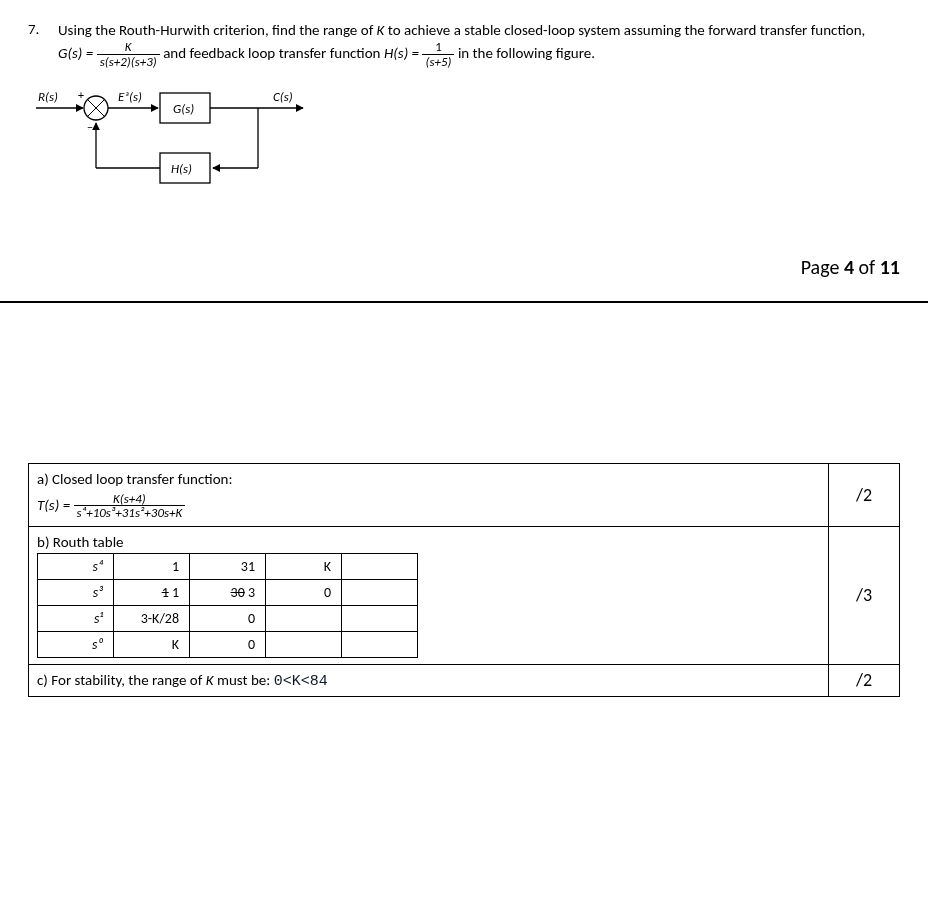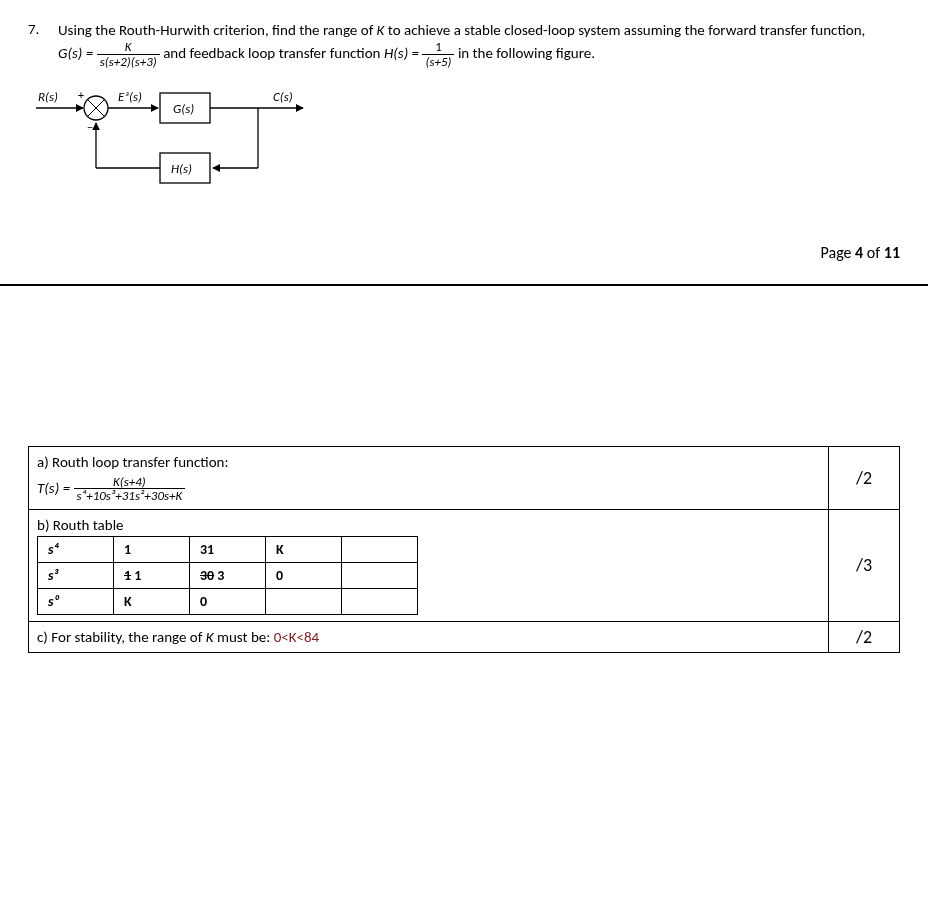--- a/index.html
+++ b/index.html
@@ -14,32 +14,32 @@
   }
   .question-row { display: flex; gap: 8px; }
   .qnum { width: 22px; flex: 0 0 22px; }
   .qtext { flex: 1; line-height: 1.35; }
   .frac { display: inline-block; vertical-align: middle; text-align: center; font-size: 13px; line-height: 1.05; }
   .frac .num { display: block; border-bottom: 1px solid #000; padding: 0 3px; }
   .frac .den { display: block; padding: 0 3px; }
   .italic { font-style: italic; }
   .figure { text-align: left; margin: 14px 0 6px; }
   svg.blockdiag { width: 320px; height: 120px; }
-  .pageline { text-align: right; margin: 36px 0 22px; font-size: 16px; }
+  .pageline { text-align: right; margin: 48px 0 22px; font-size: 20px; }
   .hr-thick { border: none; border-top: 2px solid #000; margin: 0 -28px; }
   .answer-outer { border: 1.5px solid #000; margin-top: 160px; }
   .answer-outer .row { display: flex; border-top: 1.5px solid #000; }
   .answer-outer .row:first-child { border-top: none; }
   .acell { flex: 1; padding: 6px 8px; }
   .score { width: 70px; flex: 0 0 70px; border-left: 1.5px solid #000; display: flex; align-items: center; justify-content: center; font-size: 18px; }
   .routh { border-collapse: collapse; margin-top: 2px; }
-  .routh td, .routh th { border: 1px solid #000; padding: 4px 10px; text-align: left; min-width: 55px; font-size: 14px; font-weight: bold; }
+  .routh td, .routh th { border: 1px solid #000; padding: 4px 10px; text-align: right; min-width: 55px; font-size: 14px; }
   .routh .rhead { width: 55px; }
   .strike { text-decoration: line-through; }
-  .teal { color: #7f1d1d; }
+  .teal { color: #0f172a; font-family: Liberation Mono, monospace; }
   .nowrap { white-space: nowrap; text-align: center; }
 </style>
 </head>
 <body>
 
 <div class="question-row">
   <div class="qnum">7.</div>
   <div class="qtext">
     <span>Using the Routh-Hurwith criterion, find the range of </span>
     <span class="italic">K</span>
@@ -99,21 +99,21 @@
 <div class="pageline">
   <span>Page </span><b>4</b><span> of </span><b>11</b>
 </div>
 
 <hr class="hr-thick">
 
 <div class="answer-outer">
 
   <div class="row">
     <div class="acell">
-      <div>a) Routh loop transfer function:</div>
+      <div>a) Closed loop transfer function:</div>
       <div style="margin-top:4px">
         <span class="italic">T(s) = </span>
         <span class="frac">
           <span class="num italic">K(s+4)</span>
           <span class="den italic">s⁴+10s³+31s²+30s+K</span>
         </span>
       </div>
     </div>
     <div class="score">/2</div>
   </div>
@@ -131,20 +131,27 @@
           <td></td>
         </tr>
         <tr>
           <td class="rhead italic">s³</td>
           <td><span class="strike">1</span> 1</td>
           <td><span class="strike">30</span> 3</td>
           <td>0</td>
           <td></td>
         </tr>
         <tr>
+          <td class="rhead italic">s¹</td>
+          <td>3-K/28</td>
+          <td>0</td>
+          <td></td>
+          <td></td>
+        </tr>
+        <tr>
           <td class="rhead italic">s⁰</td>
           <td>K</td>
           <td>0</td>
           <td></td>
           <td></td>
         </tr>
       </tbody>
         </table>
     </div>
     <div class="score">/3</div>

